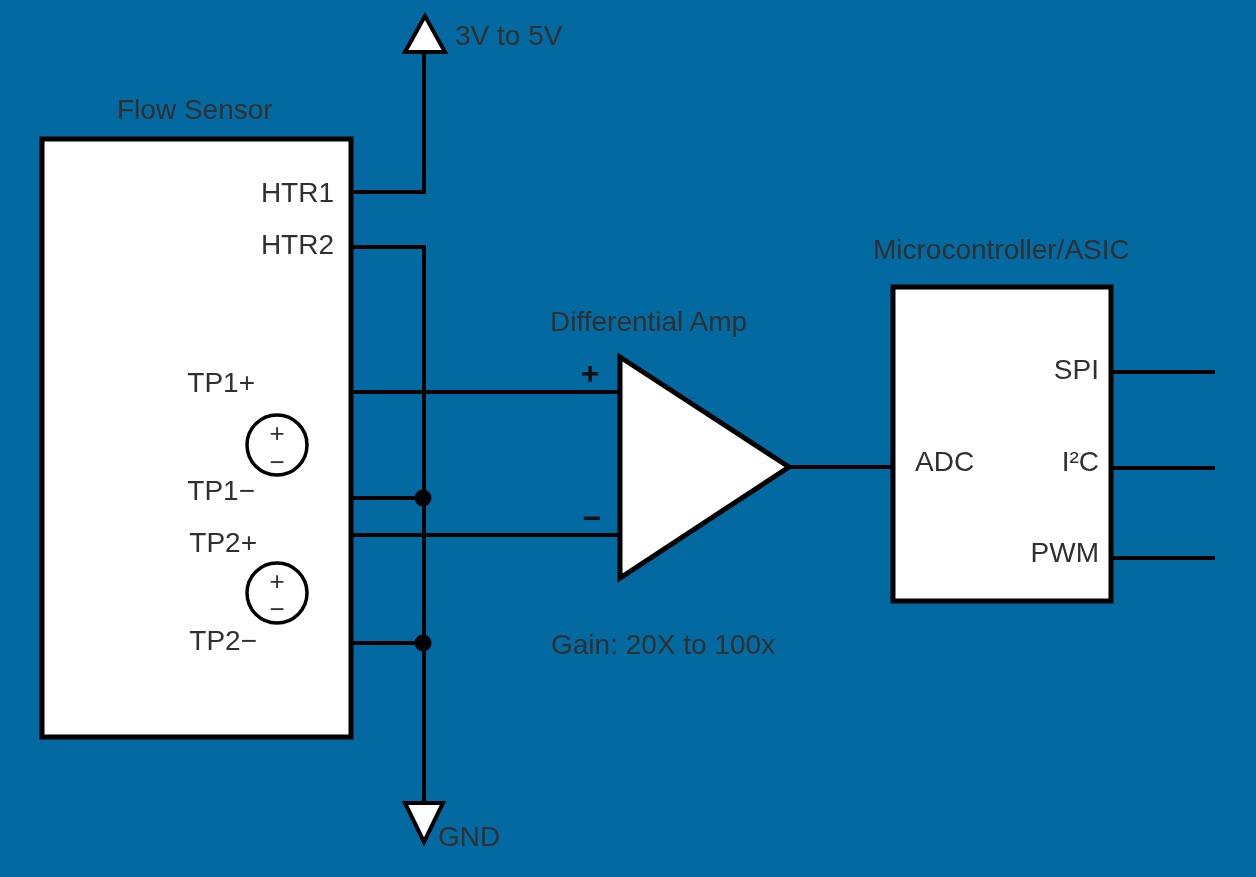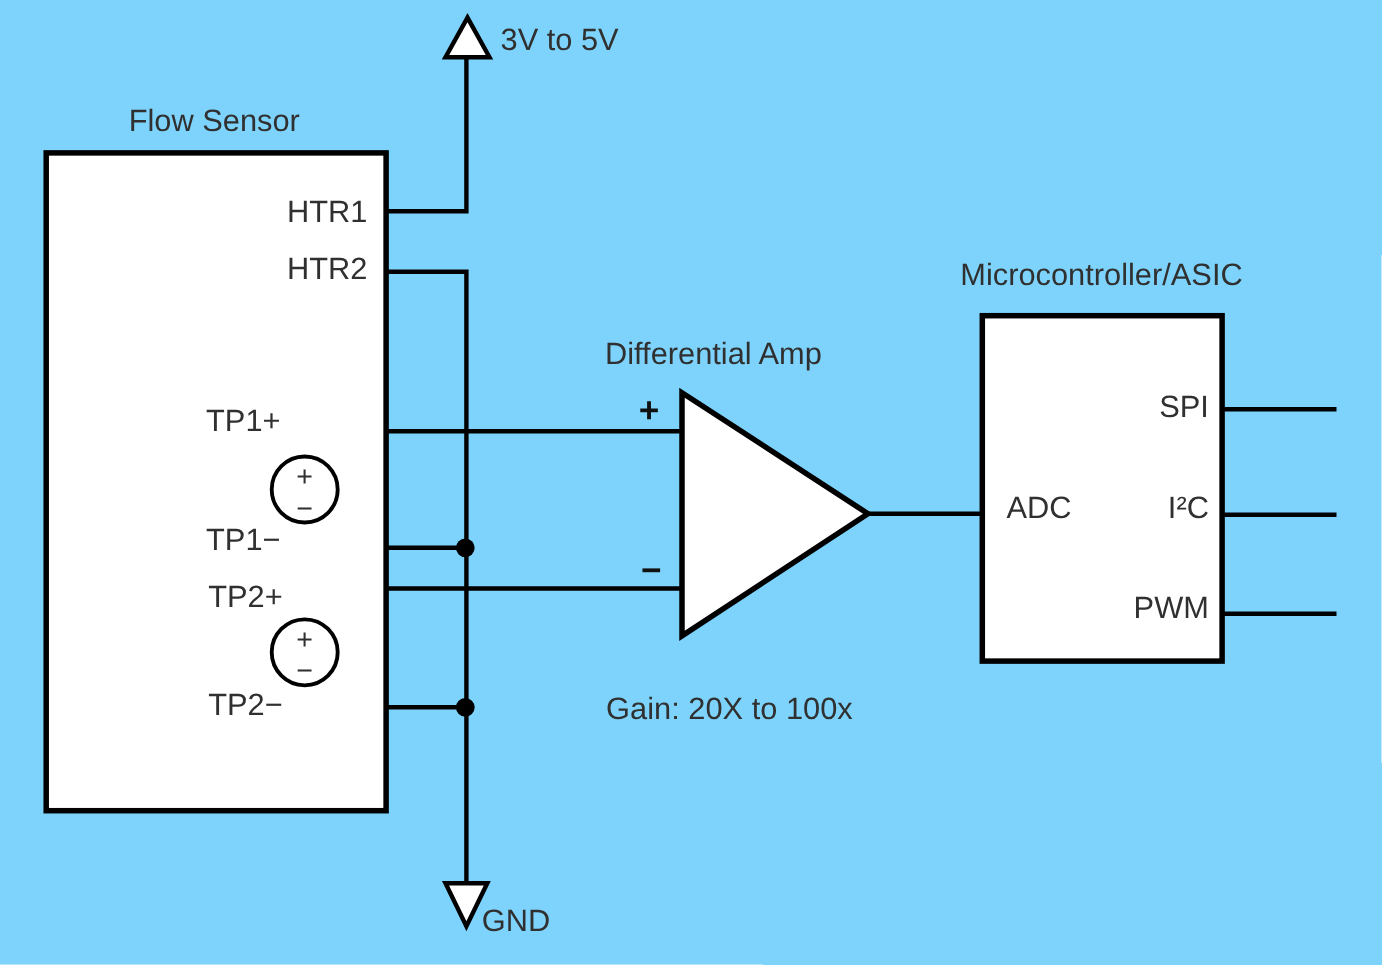--- a/index.html
+++ b/index.html
@@ -4,21 +4,21 @@
 <style>
   html, body {
     margin: 0;
     padding: 0;
     background: #ffffff;
   }
   .canvas {
     position: relative;
     width: 1256px;
     height: 877px;
-    background: #7dd3fc;
+    background: #0369a1;
     font-family: "Liberation Sans", sans-serif;
     text-decoration: underline;
   }
   svg text {
     font-family: "Liberation Sans", sans-serif;
     fill: #303030;
     font-size: 28px;
   }
   svg text.small-sign {
     font-size: 26px;

